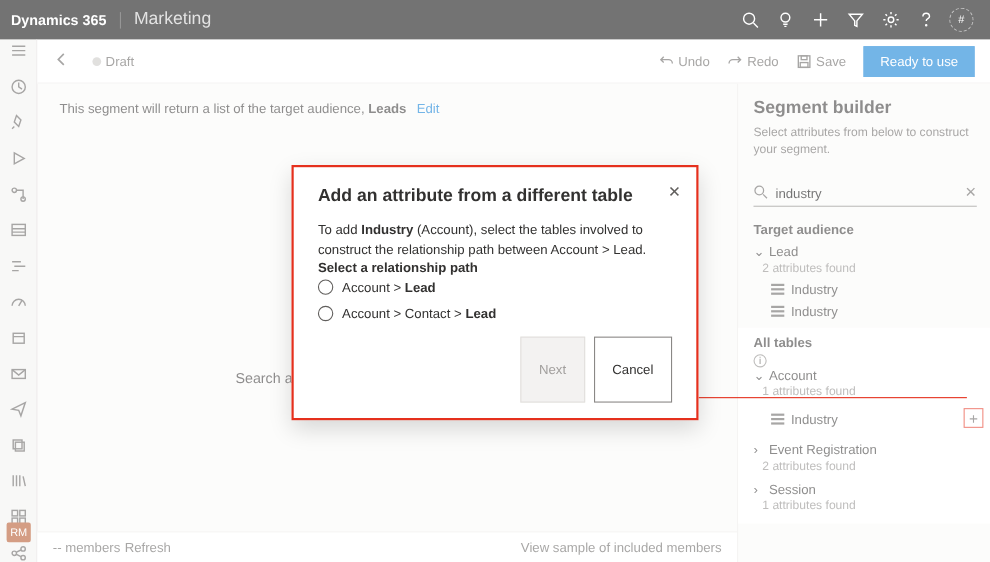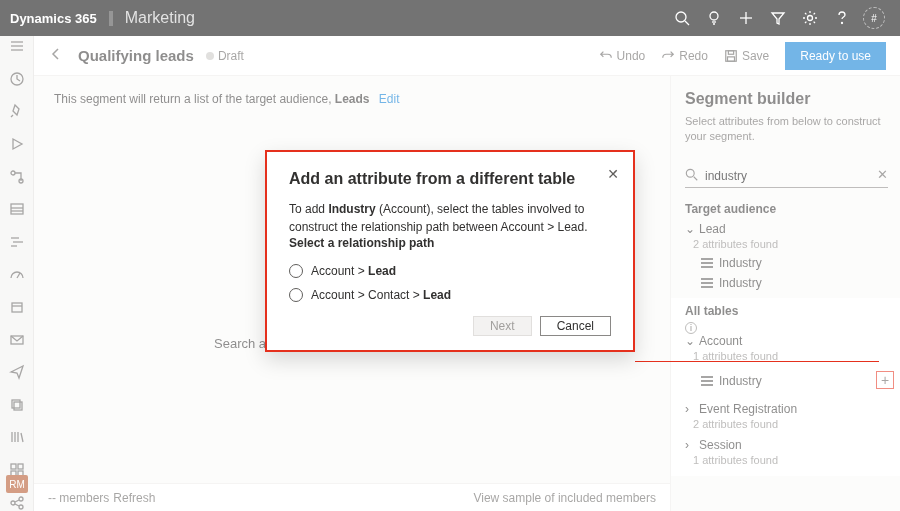--- a/index.html
+++ b/index.html
@@ -1,20 +1,20 @@
 <!DOCTYPE html>
 <html><head>
 <meta charset="utf-8">
 <style>
   * { box-sizing: border-box; margin: 0; padding: 0; font-family: "Segoe UI", Arial, sans-serif; }
   body { width: 900px; height: 511px; overflow: hidden; background: #faf9f8; color: #323130; font-size: 13px; position: relative; }
 
   
   .topbar { background: #000; color: #fff; height: 36px; display: flex; align-items: center; padding: 0 10px; }
-  .topbar .app { font-weight: 600; font-size: 13px; padding-right: 12px; border-right: 4px solid #404040; }
+  .topbar .app { font-weight: 600; font-size: 13px; padding-right: 12px; border-right: 1px solid #404040; }
   .topbar .area { padding-left: 12px; font-size: 16px; color: #ccc; }
   .topbar .spacer { flex: 1; }
   .topbar .ic { width: 32px; height: 36px; display: flex; align-items: center; justify-content: center; cursor: pointer; color: #fff; }
   .topbar .ic svg { width: 16px; height: 16px; stroke: #fff; fill: none; stroke-width: 1.3; }
   .topbar .avatar { width: 22px; height: 22px; border: 1px dashed #888; border-radius: 50%; display:flex; align-items:center; justify-content:center; font-size:10px; }
 
   
   .leftrail { position: absolute; top: 36px; left: 0; width: 34px; bottom: 0; background: #f3f2f1; border-right: 1px solid #e1dfdd; display: flex; flex-direction: column; align-items: center; padding-top: 2px; gap: 16px; }
   .leftrail .ric { width: 28px; height: 26px; display:flex; align-items:center; justify-content:center; color:#605e5c; cursor:pointer; }
   .leftrail .ric svg { width:16px; height:16px; stroke:#605e5c; fill:none; stroke-width:1.3; }
@@ -65,25 +65,25 @@
 
   
   .dim { position:absolute; inset:0; background:rgba(255,255,255,0.45); }
 
   
   .modal { position:absolute; top:150px; left:265px; width:370px; background:#fff; border:2px solid #e5301d; padding:18px 22px 14px 22px; z-index:10; box-shadow:0 8px 20px rgba(0,0,0,0.15); }
   .modal .close { position:absolute; top:14px; right:14px; cursor:pointer; font-size:14px; color:#605e5c; }
   .modal h3 { font-size:16px; font-weight:600; margin-bottom:12px; }
   .modal .bodytxt { font-size:12px; color:#323130; line-height:1.5; }
   .modal .bodytxt b { font-weight:600; }
-  .modal .subhd { font-size:12px; font-weight:600; margin-bottom:14px; }
+  .modal .subhd { font-size:12px; font-weight:600; margin-bottom:4px; }
   .modal .opt { display:flex; align-items:center; gap:8px; font-size:12px; margin-bottom:10px; cursor:pointer; }
   .modal .opt .radio { width:14px; height:14px; border:1px solid #605e5c; border-radius:50%; }
   .modal .btns { display:flex; justify-content:flex-end; gap:8px; margin-top:14px; }
-  .modal .btn { padding:2px 16px; font-size:12px; border:1px solid #8a8886; background:#fff; cursor:pointer; }
+  .modal .btn { padding:22px 16px; font-size:12px; border:1px solid #8a8886; background:#fff; cursor:pointer; }
   .modal .btn.disabled { color:#a19f9d; border-color:#e1dfdd; background:#f3f2f1; cursor:default; }
 
   
   .callout { position:absolute; top:361px; left:635px; width:244px; height:1px; background:#e5301d; z-index:5; }
 
   .listicon { width:12px; height:10px; display:inline-block; }
   .listicon::before { content:""; display:block; width:12px; height:2px; background:#605e5c; box-shadow:0 4px 0 #605e5c, 0 8px 0 #605e5c; }
 </style>
 </head>
 <body>
@@ -232,21 +232,20 @@
         <line x1="6" y1="9" x2="10" y2="11"></line>
       </svg>
     </div>
   <div class="tag">RM</div>
 </div>
 
 <div class="cmdbar">
   <div class="back"><svg width="16" height="16" viewBox="0 0 16 16" stroke="#605e5c" fill="none" stroke-width="1.5">
         <path d="M10 3l-5 5 5 5"></path>
       </svg></div>
-  <div class="title">Qualifying leads</div>
   <div class="status-dot"></div>
   <div class="status">Draft</div>
   <div class="spacer"></div>
   <div class="cmd">
       <svg viewBox="0 0 16 16">
         <path d="M5 3L2 6l3 3M2 6h8a4 4 0 0 1 4 4"></path>
       </svg>
       <span>Undo</span>
     </div>
   <div class="cmd">

